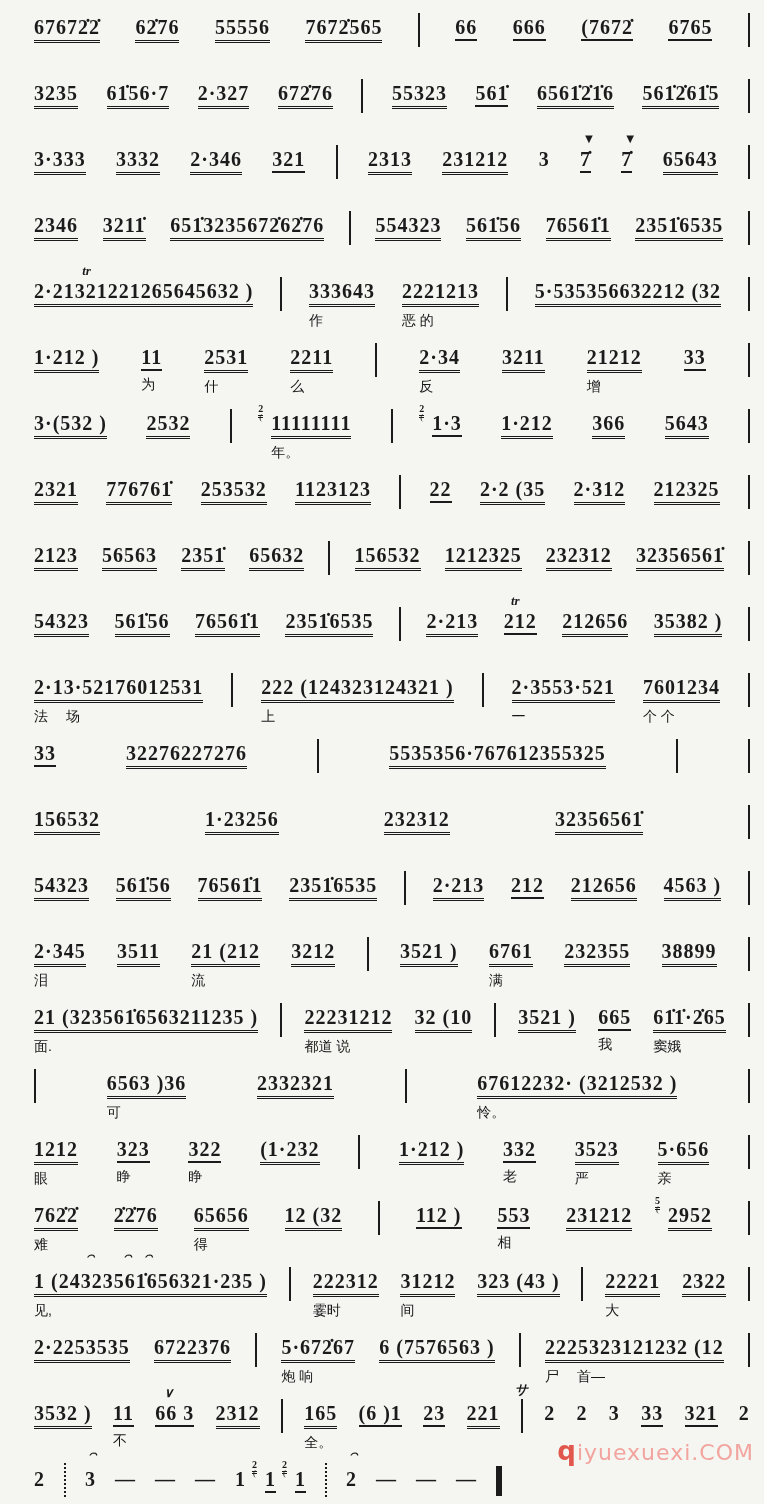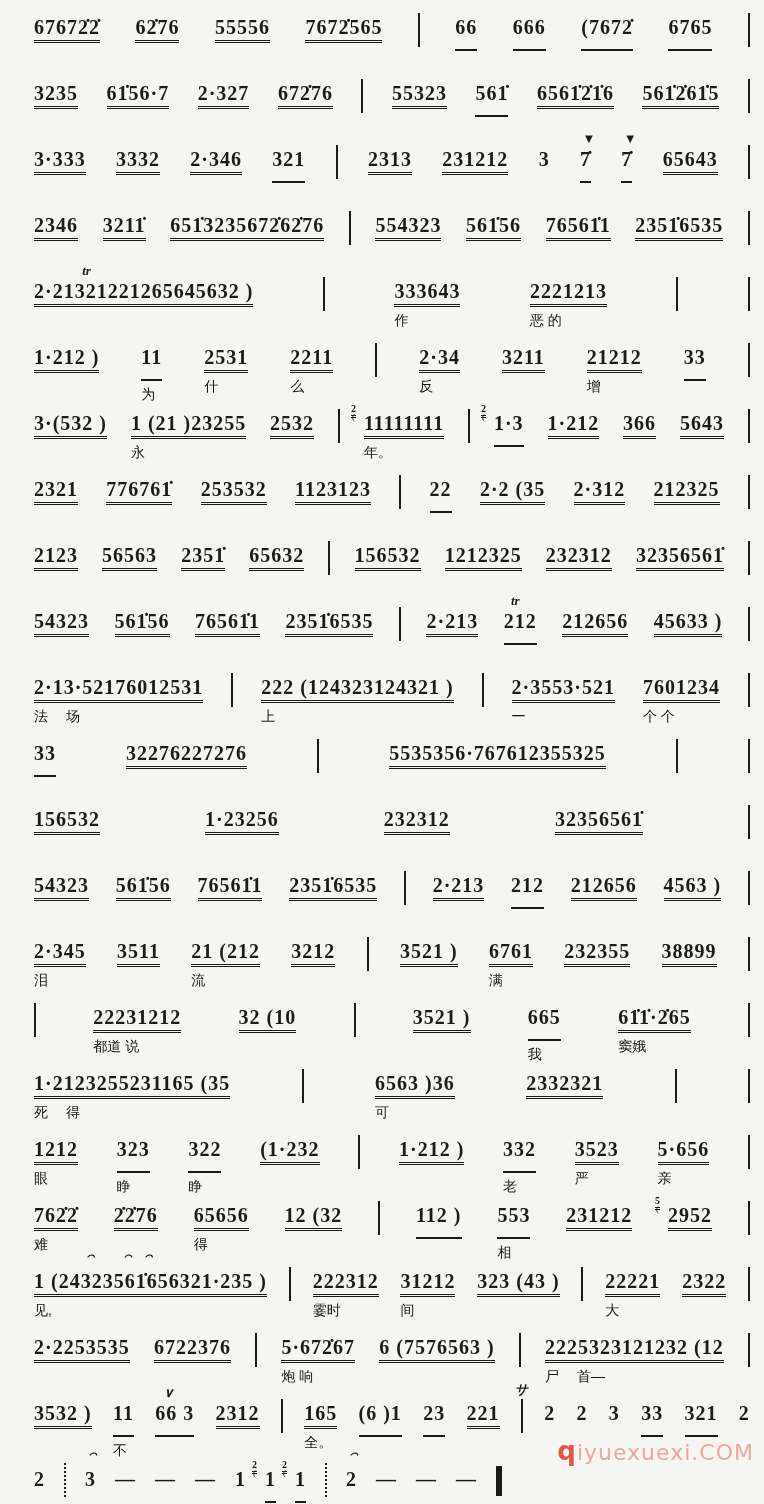--- a/index.html
+++ b/index.html
@@ -24,21 +24,21 @@
   .tok{position:relative;display:inline-flex;flex-direction:column;align-items:flex-start;}
   .num{
     font-weight:bold;
     font-size:20px;
     letter-spacing:1px;
     line-height:23px;
     color:#1b1b1b;
     white-space:pre;
   }
   .u2{border-bottom:3px double #1b1b1b;padding-bottom:1px;}
-  .u1{border-bottom:2px solid #1b1b1b;padding-bottom:10px;}
+  .u1{border-bottom:2px solid #1b1b1b;padding-bottom:0;}
   .u0{padding-bottom:4px;}
   .lyr{
     font-size:14px;
     line-height:16px;
     margin-top:5px;
     color:#161616;
     white-space:pre;
     font-family:"Liberation Sans", sans-serif;
   }
   .bar{width:2px;background:#1b1b1b;height:34px;margin-top:-3px;position:relative;flex:0 0 auto;}
@@ -208,20 +208,23 @@
         <span class="bar"></span>
         <span class="tok">
           <span class="num u2">333643</span>
           <span class="lyr">作</span>
         </span>
         <span class="tok">
           <span class="num u2">2221213</span>
           <span class="lyr">恶 的</span>
         </span>
         <span class="bar"></span>
+        <span class="tok">
+          <span class="num u2">5·535356632212 (32</span>
+        </span>
         <span class="bar"></span>
       </div>
       <div class="line">
         <span class="tok">
           <span class="num u2">1·212 )</span>
         </span>
         <span class="tok">
           <span class="num u1">11</span>
           <span class="lyr">为</span>
         </span>
@@ -246,24 +249,20 @@
           <span class="lyr">增</span>
         </span>
         <span class="tok">
           <span class="num u1">33</span>
         </span>
         <span class="bar"></span>
       </div>
       <div class="line">
         <span class="tok">
           <span class="num u2">3·(532 )</span>
-        </span>
-        <span class="tok">
-          <span class="num u2">1 (21 )23255</span>
-          <span class="lyr">永</span>
         </span>
         <span class="tok">
           <span class="num u2">2532</span>
         </span>
         <span class="bar"></span>
         <span class="tok">
           <span class="grace">2</span>
           <span class="num u2">11111111</span>
           <span class="lyr">年。</span>
         </span>
@@ -357,21 +356,21 @@
           <span class="num u2">2·213</span>
         </span>
         <span class="tok">
           <span class="num u1">212</span>
           <span class="sup">tr</span>
         </span>
         <span class="tok">
           <span class="num u2">212656</span>
         </span>
         <span class="tok">
-          <span class="num u2">45633 )</span>
+          <span class="num u2">35382 )</span>
         </span>
         <span class="bar"></span>
       </div>
       <div class="line">
         <span class="tok">
           <span class="num u2">2·13·52176012531</span>
           <span class="lyr">法　 场</span>
         </span>
         <span class="bar"></span>
         <span class="tok">
@@ -471,20 +470,24 @@
         </span>
         <span class="tok">
           <span class="num u2">232355</span>
         </span>
         <span class="tok">
           <span class="num u2">38899</span>
         </span>
         <span class="bar"></span>
       </div>
       <div class="line">
+        <span class="tok">
+          <span class="num u2">21 (323561̇6563211235 )</span>
+          <span class="lyr">面.</span>
+        </span>
         <span class="bar"></span>
         <span class="tok">
           <span class="num u2">22231212</span>
           <span class="lyr">都道 说</span>
         </span>
         <span class="tok">
           <span class="num u2">32 (10</span>
         </span>
         <span class="bar"></span>
         <span class="tok">
@@ -494,33 +497,33 @@
           <span class="num u1">665</span>
           <span class="lyr">我</span>
         </span>
         <span class="tok">
           <span class="num u2">61̇1̇·2̇65</span>
           <span class="lyr">窦娥</span>
         </span>
         <span class="bar"></span>
       </div>
       <div class="line">
-        <span class="tok">
-          <span class="num u2">1·2123255231165 (35</span>
-          <span class="lyr">死　 得</span>
-        </span>
         <span class="bar"></span>
         <span class="tok">
           <span class="num u2">6563 )36</span>
           <span class="lyr">可</span>
         </span>
         <span class="tok">
           <span class="num u2">2332321</span>
         </span>
         <span class="bar"></span>
+        <span class="tok">
+          <span class="num u2">67612232· (3212532 )</span>
+          <span class="lyr">怜。</span>
+        </span>
         <span class="bar"></span>
       </div>
       <div class="line">
         <span class="tok">
           <span class="num u2">1212</span>
           <span class="lyr">眼</span>
         </span>
         <span class="tok">
           <span class="num u1">323</span>
           <span class="lyr">睁</span>

